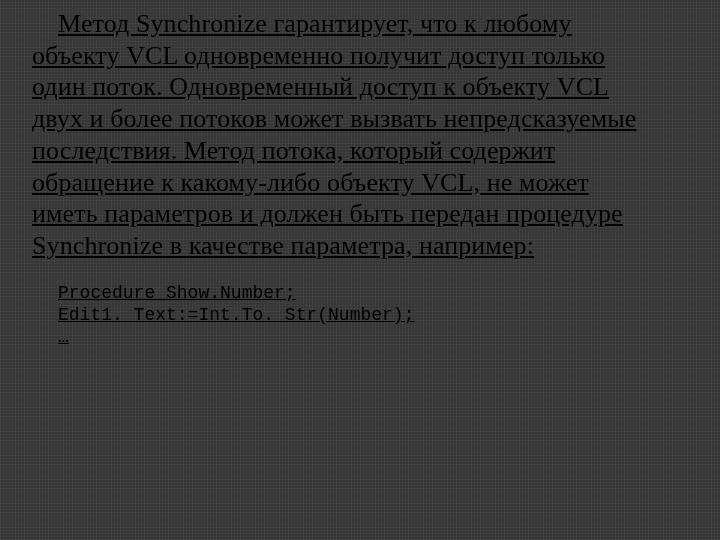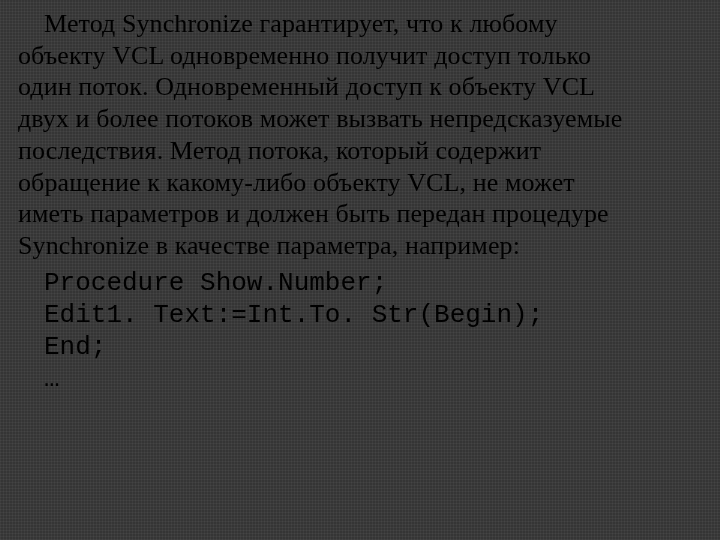--- a/index.html
+++ b/index.html
@@ -22,45 +22,45 @@
         rgba(255,255,255,0.04) 1px,
         transparent 1px,
         transparent 3px),
       linear-gradient(#353535, #353535);
     font-family: "Times New Roman", Times, serif;
     color: #000000;
     box-sizing: border-box;
   }
   .slide {
     box-sizing: border-box;
-    padding: 8px 18px 0 18px;
+    padding: 8px 18px 0 32px;
     width: 664px;
+    text-decoration: underline;
   }
   .body-text {
     font-size: 26px;
     line-height: 1.22;
     text-indent: 26px;
     letter-spacing: 0.1px;
   }
   .code-block {
     font-family: "Courier New", Courier, monospace;
-    font-size: 26px;
+    font-size: 18px;
     line-height: 1.24;
-    margin-top: 5px;
+    margin-top: 20px;
   }
   .code-block .line {
     padding-left: 26px;
     white-space: pre;
   }
 </style>
 </head>
 <body>
 
 <div class="slide">
   <div class="body-text">Метод Synchronize гарантирует, что к любому объекту VCL одновременно получит доступ только один поток. Одновременный доступ к объекту VCL двух и более потоков может вызвать непредсказуемые последствия. Метод потока, который содержит обращение к какому-либо объекту VCL, не может иметь параметров и должен быть передан процедуре Synchronize в качестве параметра, например:</div>
 
   <div class="code-block">
     <div class="line">Procedure Show.Number;</div>
-    <div class="line">Edit1. Text:=Int.To. Str(Begin);</div>
-    <div class="line">End;</div>
+    <div class="line">Edit1. Text:=Int.To. Str(Number);</div>
     <div class="line">…</div>
   </div>
 </div>
 
 </body></html>

